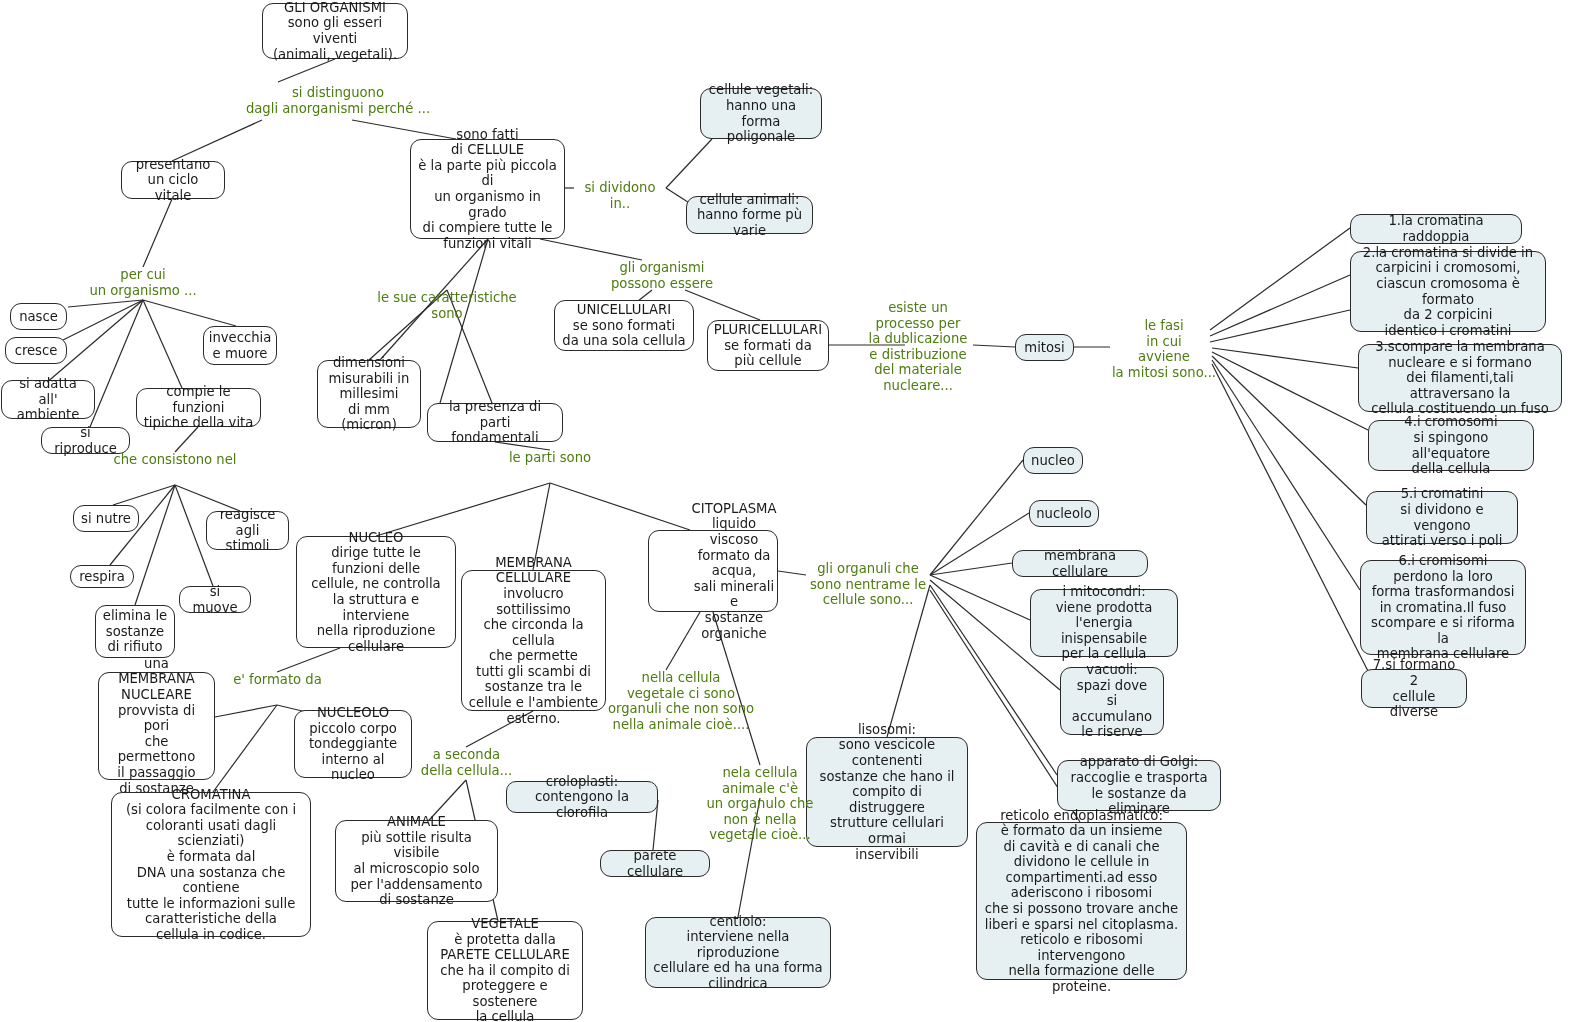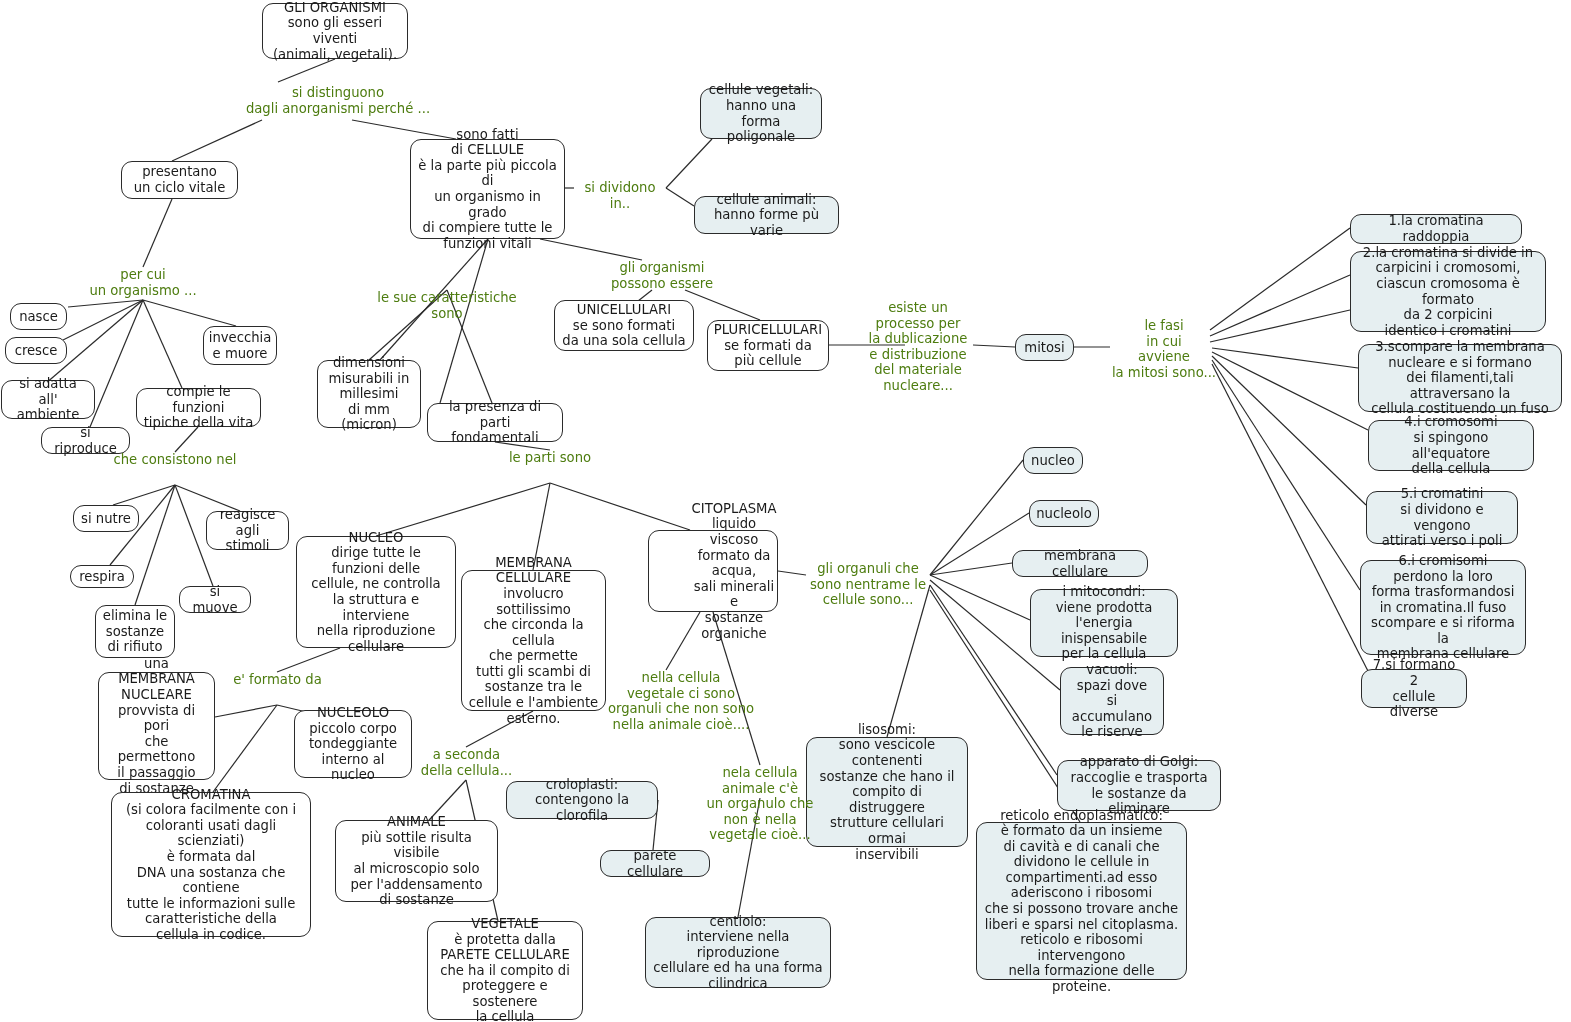--- a/index.html
+++ b/index.html
@@ -78,32 +78,32 @@
       <line x1="1210" y1="342" x2="1350" y2="310" stroke="#2b2b2b" stroke-width="1.2"></line>
       <line x1="1212" y1="348" x2="1358" y2="368" stroke="#2b2b2b" stroke-width="1.2"></line>
       <line x1="1212" y1="352" x2="1368" y2="430" stroke="#2b2b2b" stroke-width="1.2"></line>
       <line x1="1212" y1="356" x2="1366" y2="505" stroke="#2b2b2b" stroke-width="1.2"></line>
       <line x1="1212" y1="360" x2="1360" y2="590" stroke="#2b2b2b" stroke-width="1.2"></line>
       <line x1="1212" y1="364" x2="1370" y2="675" stroke="#2b2b2b" stroke-width="1.2"></line>
     </svg>
 <div class="node fs13" style="left: 262px; top: 3px; width: 146px; height: 56px;">GLI ORGANISMI
 sono gli esseri viventi
 (animali, vegetali).</div>
-    <div class="node fs13" style="left: 121px; top: 161px; width: 117px; height: 38px;">presentano
+    <div class="node fs13" style="left: 121px; top: 161px; width: 104px; height: 38px;">presentano
 un ciclo vitale</div>
     <div class="node fs13" style="left: 410px; top: 139px; width: 155px; height: 100px;">sono fatti
 di CELLULE
 è la parte più piccola di
 un organismo in grado
 di compiere tutte le
 funzioni vitali</div>
     <div class="node fs13 tint" style="left: 700px; top: 88px; width: 122px; height: 51px;">cellule vegetali:
 hanno una forma
 poligonale</div>
-    <div class="node fs13 tint" style="left: 686px; top: 196px; width: 145px; height: 38px; margin-left: 8px;">cellule animali:
+    <div class="node fs13 tint" style="left: 686px; top: 196px; width: 127px; height: 38px;">cellule animali:
 hanno forme pù varie</div>
     <div class="node fs13" style="left: 10px; top: 303px; width: 57px; height: 27px;">nasce</div>
     <div class="node fs13" style="left: 5px; top: 337px; width: 62px; height: 27px;">cresce</div>
     <div class="node fs13" style="left: 1px; top: 380px; width: 94px; height: 39px;">si adatta
 all' ambiente</div>
     <div class="node fs13" style="left: 41px; top: 427px; width: 89px; height: 27px;">si riproduce</div>
     <div class="node fs13" style="left: 203px; top: 326px; width: 74px; height: 39px;">invecchia
 e muore</div>
     <div class="node fs13" style="left: 136px; top: 388px; width: 125px; height: 39px;">compie le funzioni
 tipiche della vita</div>
@@ -173,21 +173,21 @@
 più sottile risulta visibile
 al microscopio solo
 per l'addensamento
 di sostanze</div>
     <div class="node fs13" style="left: 427px; top: 921px; width: 156px; height: 99px;">VEGETALE
 è protetta dalla
 PARETE CELLULARE
 che ha il compito di
 proteggere e sostenere
 la cellula</div>
-    <div class="node fs13 tint" style="left: 506px; top: 781px; width: 152px; height: 38px;">croloplasti:
+    <div class="node fs13 tint" style="left: 506px; top: 781px; width: 152px; height: 32px; border-radius: 10px;">croloplasti:
 contengono la clorofila</div>
     <div class="node fs13 tint" style="left: 600px; top: 850px; width: 110px; height: 27px;">parete cellulare</div>
     <div class="node fs13 tint" style="left: 645px; top: 917px; width: 186px; height: 71px;">centiolo:
 interviene nella riproduzione
 cellulare ed ha una forma
 cilindrica</div>
     <div class="node fs13 tint" style="left: 806px; top: 737px; width: 162px; height: 110px;">lisosomi:
 sono vescicole
 contenenti
 sostanze che hano il

